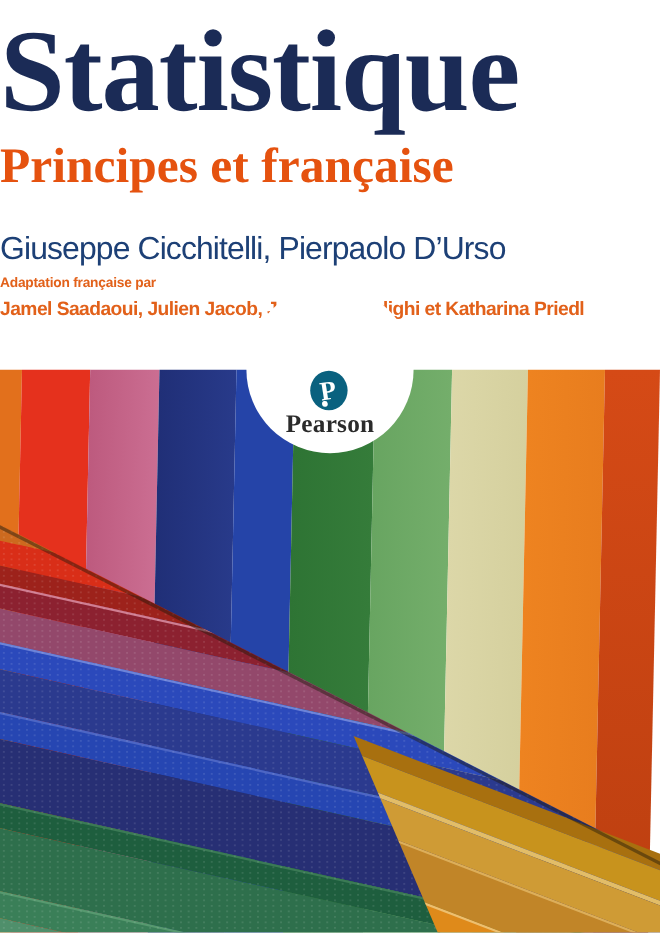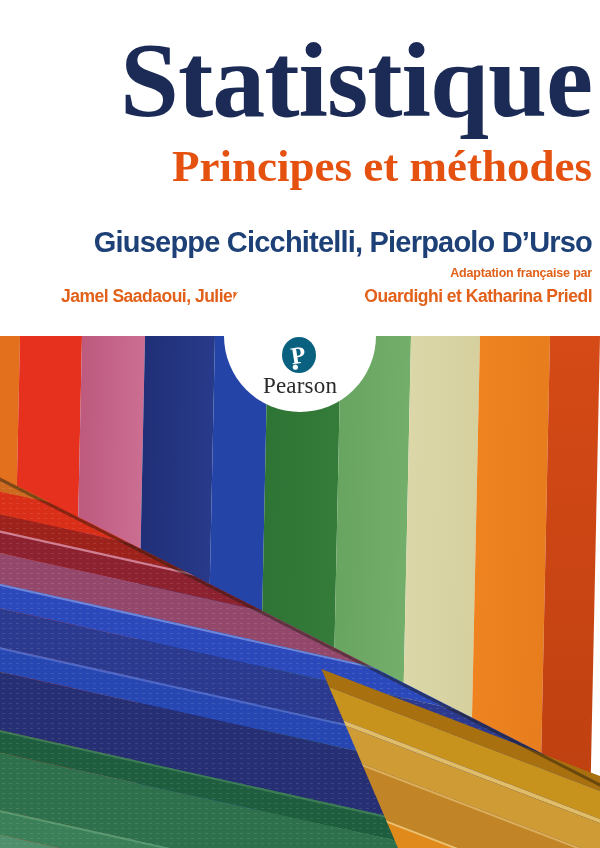--- a/index.html
+++ b/index.html
@@ -1,27 +1,27 @@
 <!DOCTYPE html>
 <html><head>
 <meta charset="utf-8">
 <style>
   html,body{margin:0;padding:0;background:#ffffff;}
   body{width:600px;height:848px;overflow:hidden;position:relative;
        font-family:"Liberation Sans",sans-serif;}
   .cover{position:absolute;inset:0;background:#fff;}
 
   
-  .top{position:absolute;top:16px;left:0;width:592px;height:336px;text-align:right;background:#fff;}
+  .top{position:absolute;top:0;left:0;width:592px;height:336px;text-align:left;background:#fff;}
   .title{font-family:"Liberation Serif",serif;font-weight:bold;font-size:106px;line-height:1;
          letter-spacing:-1px;color:#1b2b56;margin-top:12px;}
   .subtitle{font-family:"Liberation Serif",serif;font-weight:bold;font-size:45px;line-height:1;
             color:#e5520f;margin-top:10px;}
-  .authors{font-weight:bold;font-size:29px;line-height:1.1;letter-spacing:-0.8px;
-           color:#1d4076;margin-top:38px;padding-left:40px;}
+  .authors{font-weight:normal;font-size:29px;line-height:1.1;letter-spacing:-0.8px;
+           color:#1d4076;margin-top:38px;}
   .adaptation{font-weight:bold;font-size:12.5px;color:#e2611a;margin-top:7px;letter-spacing:-0.2px;}
   .adapters{font-weight:bold;font-size:17.5px;color:#e2611a;margin-top:6px;letter-spacing:-0.5px;}
 
   
   .photo{position:absolute;top:336px;left:0;width:600px;height:512px;}
   .photo-clip{position:absolute;inset:0;overflow:hidden;}
   .stripes{position:absolute;top:0;left:0;width:620px;height:512px;display:flex;
            transform:skewX(-1.2deg);transform-origin:0 0;}
   .stripe{height:100%;flex:0 0 auto;}
 
@@ -41,31 +41,31 @@
          transform:rotate(21deg);transform-origin:0 0;}
 
   .wallbase{position:absolute;left:-5px;top:139px;width:700px;height:3px;
             background:rgba(30,25,10,0.45);transform:rotate(27deg);transform-origin:0 0;}
 
   
   .logo-circle{position:absolute;left:224px;top:-76px;width:152px;height:152px;
                border-radius:50%;background:#ffffff;z-index:5;}
   .logo-mark{position:absolute;left:54px;top:76px;width:42px;height:40px;}
   .wordmark{position:absolute;left:0;bottom:13px;width:100%;text-align:center;
-            font-family:"Liberation Serif",serif;font-weight:normal;font-size:23px;
+            font-family:"Liberation Serif",serif;font-weight:bold;font-size:23px;
             color:#2b2b2b;letter-spacing:0.2px;}
 </style>
 </head>
 <body>
 
 <div class="cover">
 
   <div class="top">
     <div class="title">Statistique</div>
-    <div class="subtitle">Principes et méthodes</div>
+    <div class="subtitle">Principes et française</div>
     <div class="authors">
       <div>Giuseppe Cicchitelli, Pierpaolo D’Urso</div>
     </div>
     <div class="adaptation">Adaptation française par</div>
     <div class="adapters">Jamel Saadaoui, Julien Jacob, Jalal El Ouardighi et Katharina Priedl</div>
   </div>
 
   <div class="photo">
     <div class="photo-clip">
 

